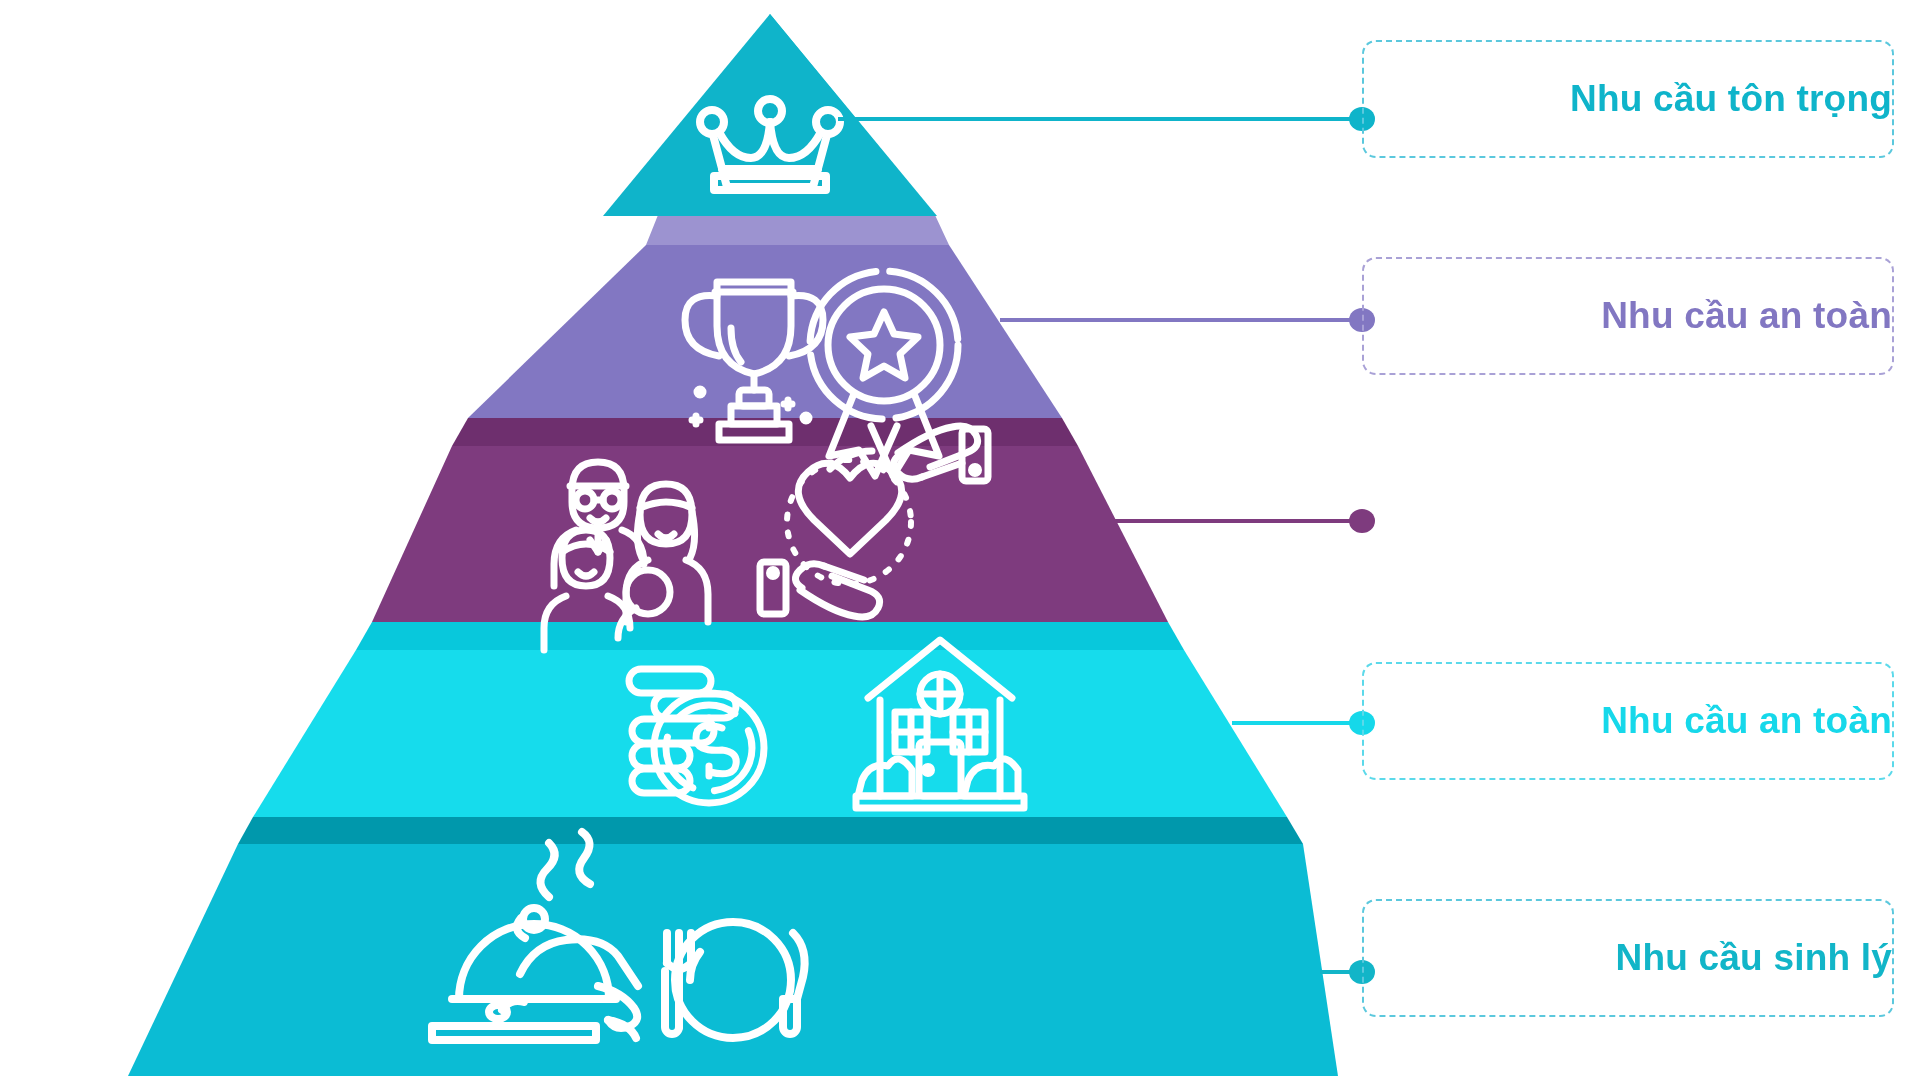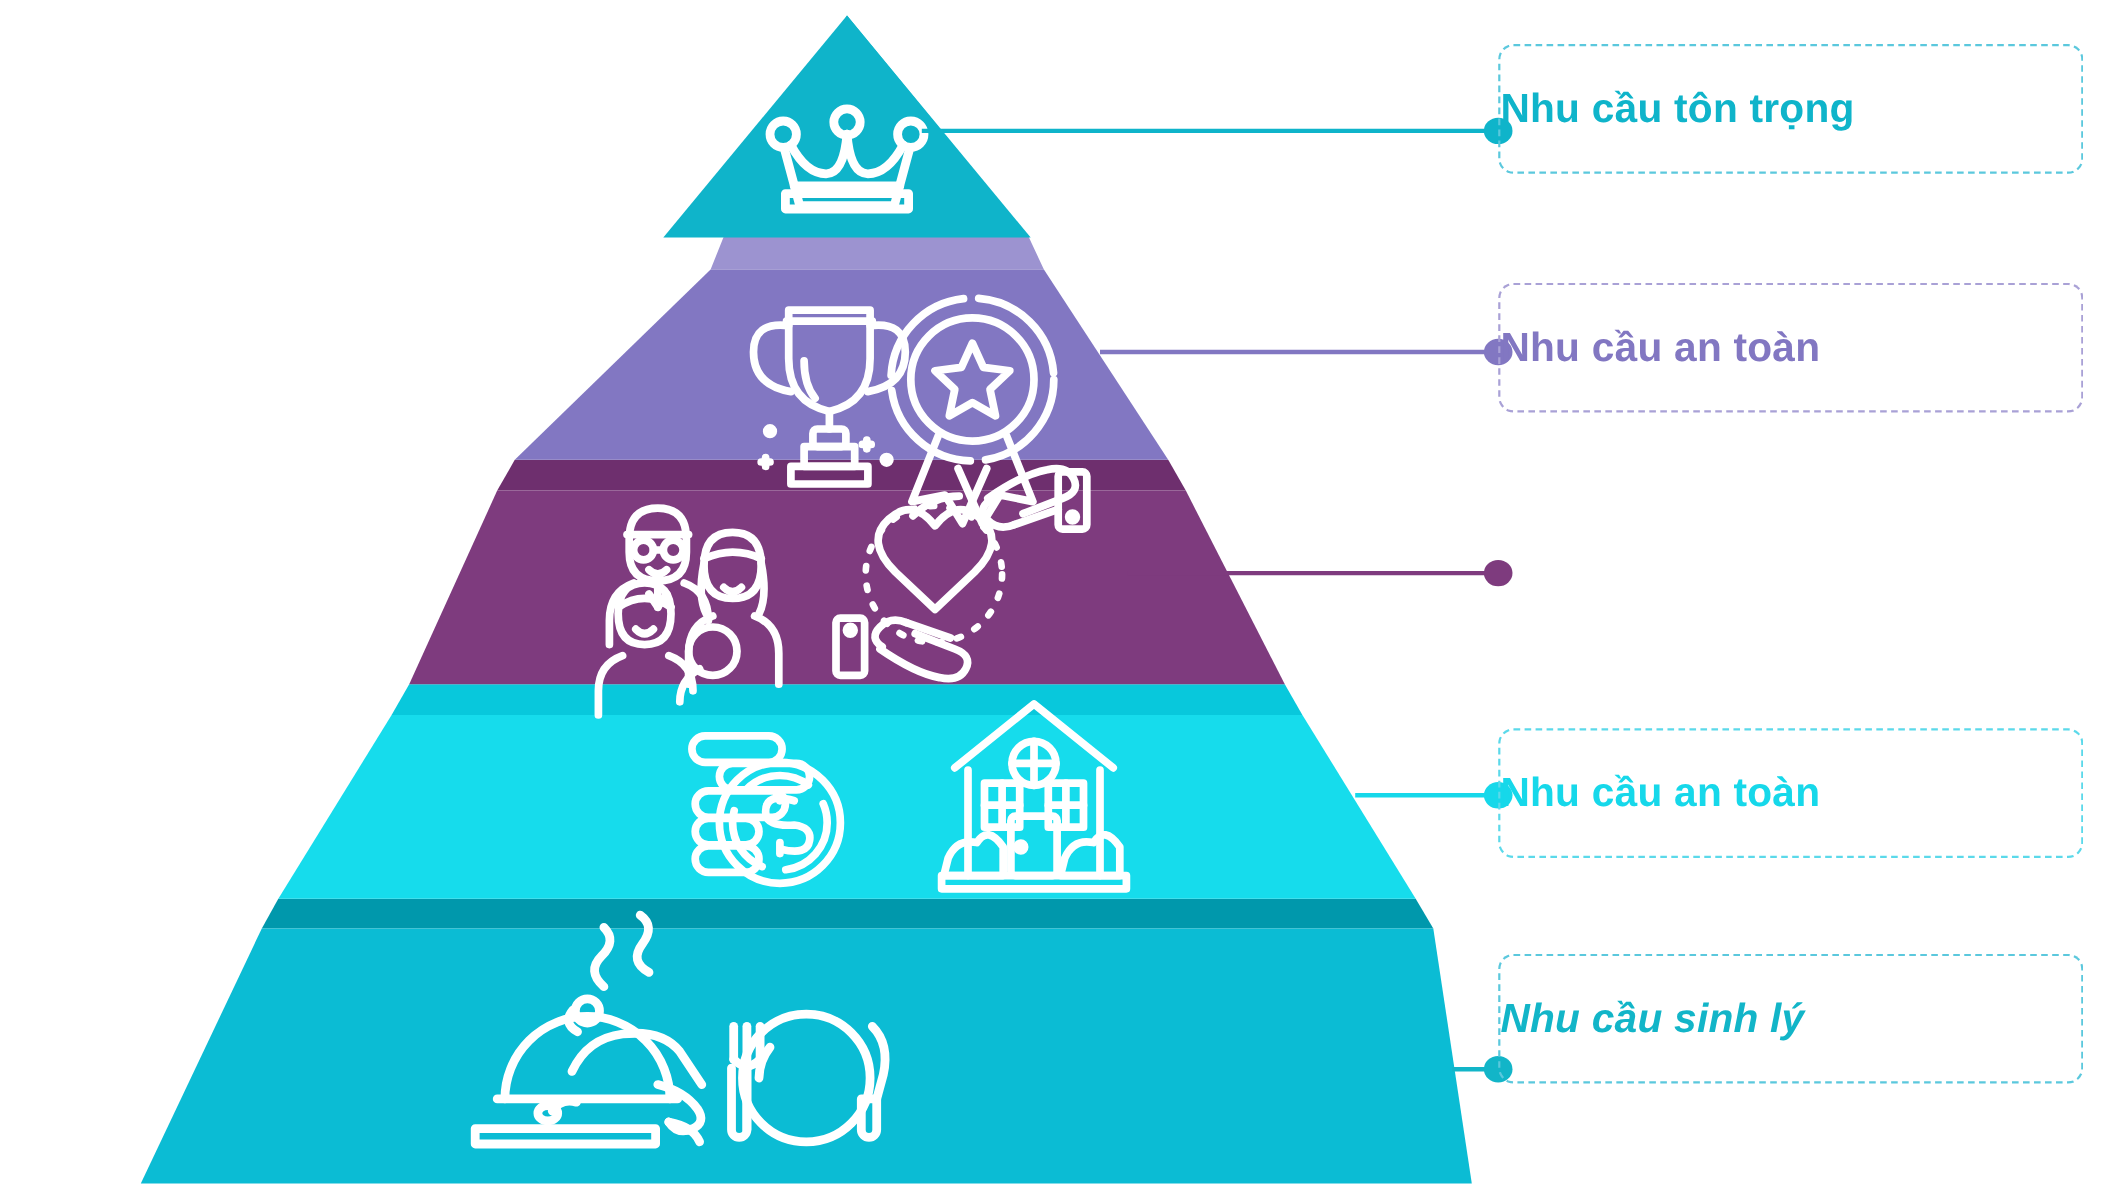--- a/index.html
+++ b/index.html
@@ -27,21 +27,21 @@
     height: 1076px;
     overflow: visible;
   }
   .label-box {
     position: absolute;
     box-sizing: border-box;
     border: 2px dashed #5bc8dd;
     border-radius: 14px;
     display: flex;
     align-items: center;
-    justify-content: flex-start;
+    justify-content: flex-end;
     background: transparent;
   }
   .label-text {
     font-size: 37px;
     font-weight: bold;
     letter-spacing: 0.2px;
     white-space: nowrap;
     line-height: 1.1;
   }
 </style>
@@ -248,17 +248,17 @@
 
   <div class="label-box" style="left:1362px; top:257px; width:532px; height:118px; border-color:#a9a1d6;">
     <span class="label-text" style="color:#8277C2;">Nhu cầu an toàn</span>
   </div>
 
 
   <div class="label-box" style="left:1362px; top:662px; width:532px; height:118px; border-color:#5bd9ea;">
     <span class="label-text" style="color:#16D8EA;">Nhu cầu an toàn</span>
   </div>
 
-  <div class="label-box" style="left:1362px; top:867px; width:532px; height:118px; border-color:#5bc8dd;font-style:italic;">
+  <div class="label-box" style="left:1362px; top:899px; width:532px; height:118px; border-color:#5bc8dd;">
     <span class="label-text" style="color:#12B5C8;">Nhu cầu sinh lý</span>
   </div>
 
 </div>
 
 </body></html>

